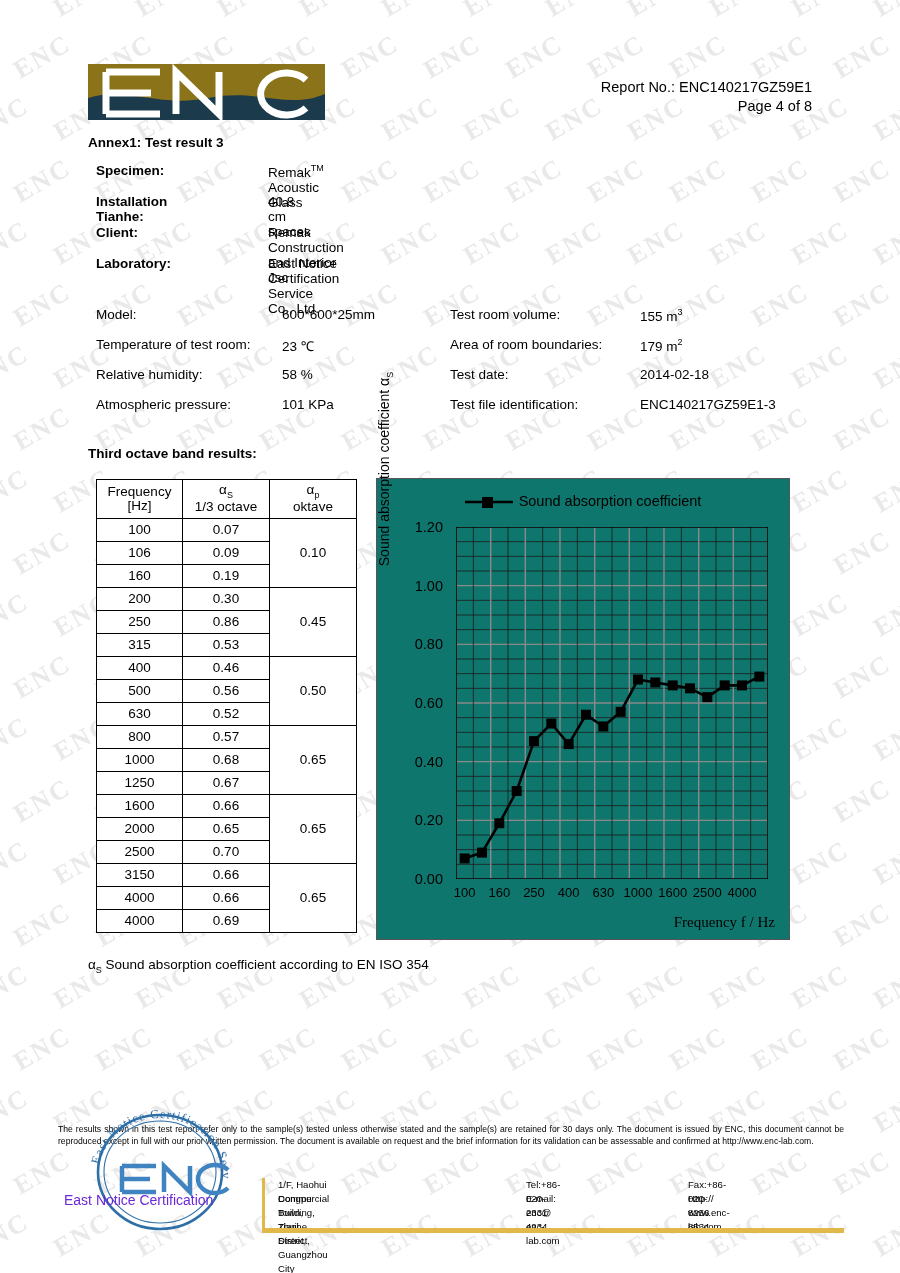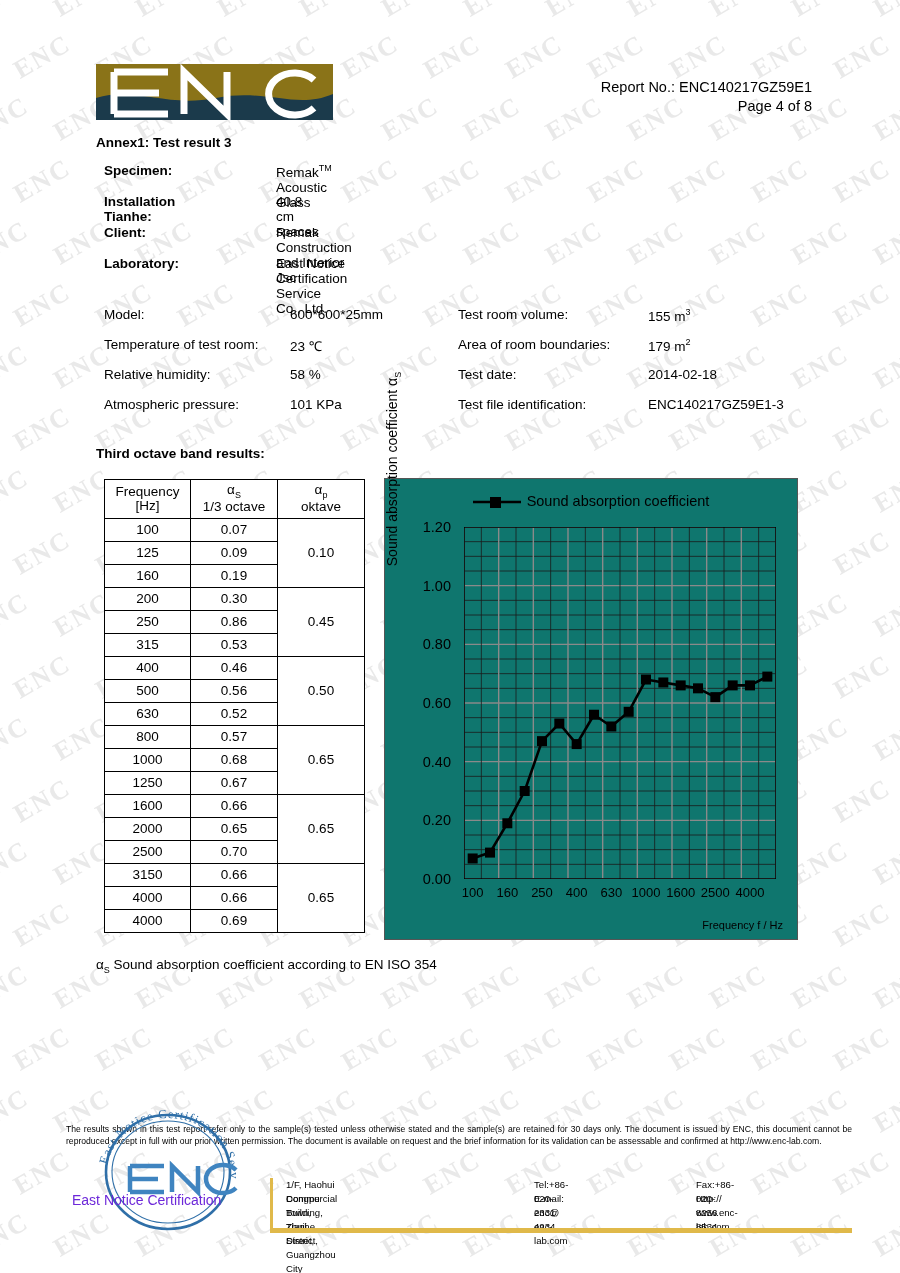--- a/index.html
+++ b/index.html
@@ -10,21 +10,21 @@
   
   #watermark{
     position:absolute;inset:0;z-index:0;pointer-events:none;overflow:hidden;
   }
   #watermark .wm{
     position:absolute;font-family:"Liberation Serif",serif;font-size:26px;
     font-weight:bold;color:#e9e9e9;transform:rotate(-30deg);white-space:nowrap;
     letter-spacing:2px;
   }
   
-  #page{position:absolute;inset:0;z-index:2;margin-left:8px;}
+  #page{position:absolute;inset:0;z-index:2;}
 
   
   #logo{position:absolute;left:88px;top:64px;width:237px;height:56px;overflow:hidden;}
   #report-meta{position:absolute;right:88px;top:78px;text-align:right;font-size:14.5px;line-height:19px;}
 
   #annex-title{position:absolute;left:88px;top:135px;font-size:13.5px;font-weight:bold;}
 
   .spec-row{position:absolute;font-size:13.5px;}
   .spec-label{position:absolute;left:96px;font-weight:bold;}
   .spec-val{position:absolute;left:268px;font-weight:normal;}
@@ -47,21 +47,21 @@
   sub{font-size:9px;}
 
   
   #chart-box{position:absolute;left:376px;top:478px;width:412px;height:460px;
     border:1.2px solid #555;background:#0f766e;}
   #legend{position:absolute;left:0;right:0;top:14px;text-align:center;font-size:14.5px;}
   #legend svg{vertical-align:middle;margin-right:6px;}
   #ylabel{position:absolute;left:-1px;top:120px;transform:rotate(-90deg);
     transform-origin:left top;font-size:14px;white-space:nowrap;width:260px;
     text-align:center;}
-  #xlabel{position:absolute;right:14px;bottom:8px;font-size:11px;}
+  #xlabel{position:absolute;right:14px;bottom:8px;font-size:15px;font-family:Liberation Serif, serif;}
   #plot-wrap{position:absolute;left:79px;top:48px;width:312px;height:352px;}
   .ytick{position:absolute;right:0;font-size:14.5px;text-align:right;width:46px;
     transform:translateY(-50%);}
   .xtick{position:absolute;font-size:13px;text-align:center;width:44px;}
 
   
   .footnote{position:absolute;left:88px;font-size:13.5px;}
 
   
   #weighted-box{position:absolute;left:88px;top:1032px;width:718px;height:38px;
@@ -418,21 +418,21 @@
         </th>
       </tr>
     </thead>
     <tbody id="table-body">
         <tr class="grp-top">
           <td class="c1">100</td>
           <td class="c2">0.07</td>
           <td class="c3" rowspan="3">0.10</td>
         </tr>
         <tr>
-          <td class="c1">125</td>
+          <td class="c1">106</td>
           <td class="c2">0.09</td>
         </tr>
         <tr>
           <td class="c1">160</td>
           <td class="c2">0.19</td>
         </tr>
         <tr class="grp-top">
           <td class="c1">200</td>
           <td class="c2">0.30</td>
           <td class="c3" rowspan="3">0.45</td>

